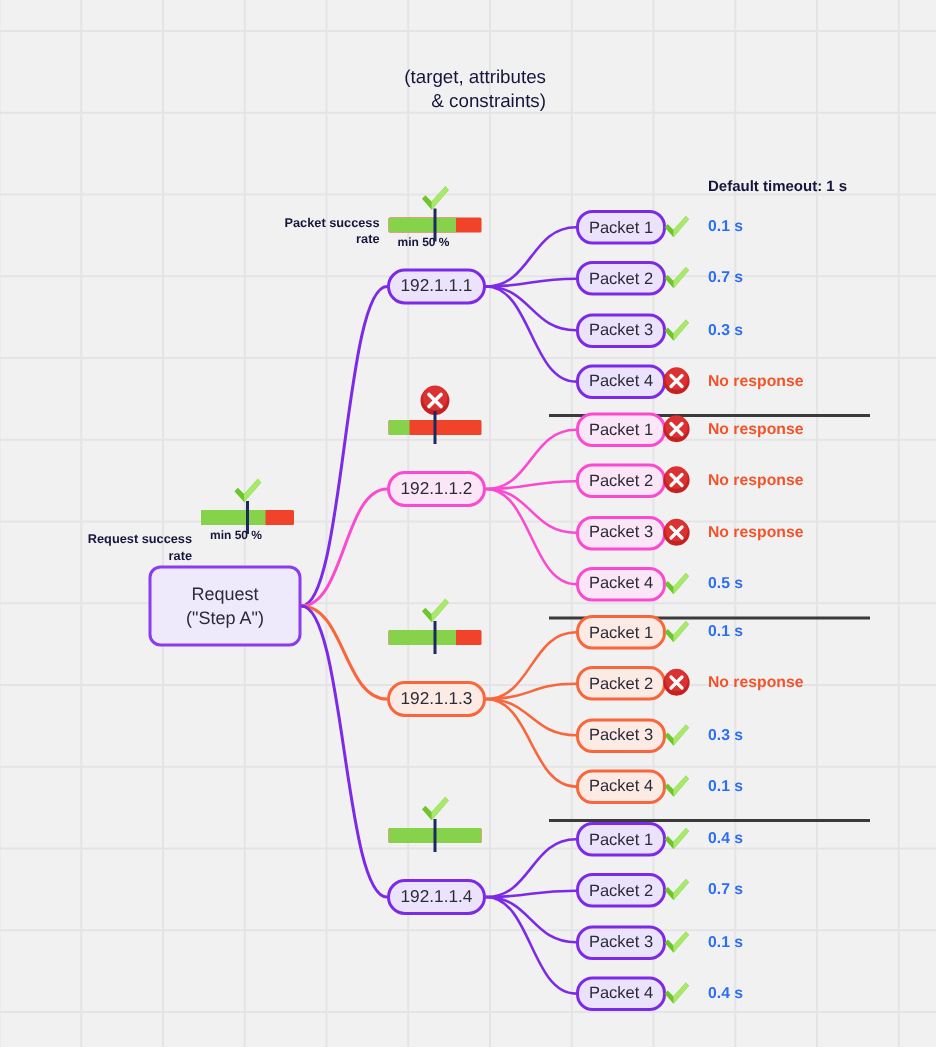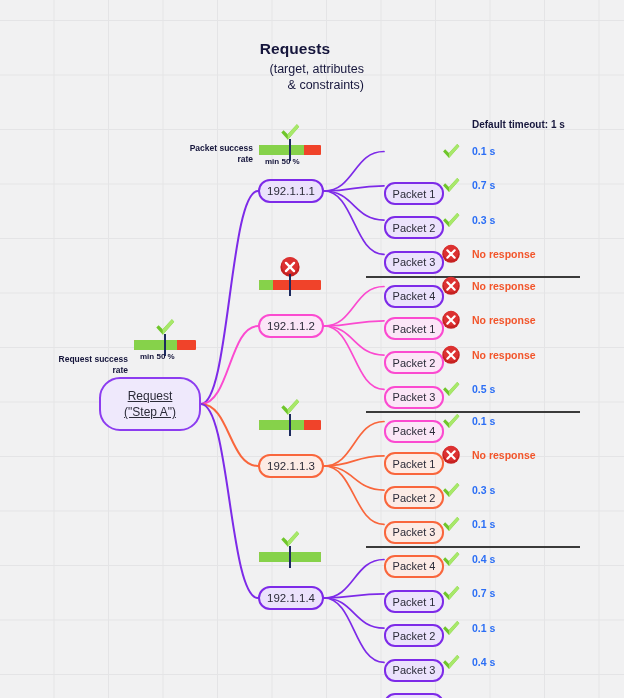--- a/index.html
+++ b/index.html
@@ -31,26 +31,26 @@
     display:flex;align-items:center;justify-content:center;
     text-align:center;
     color:#2b2b38;
     background:#ece4fb;
     border:2px solid #7b2ff2;
     border-radius:13px;
     font-size:11.5px;
     white-space:nowrap;
   }
   .node.req-root{
-    width:102px;height:54px;border-radius:21px;
+    width:102px;height:54px;border-radius:8px;
     background:#efe9fc;border:2.5px solid #8c3cf0;
-    font-size:12px;line-height:16px;text-decoration:underline;
+    font-size:12px;line-height:16px;
   }
   .node.target{width:66px;height:24px;font-size:11.5px;border-radius:12px;}
-  .node.packet{width:60px;height:23px;font-size:11px;border-radius:11px;margin-top:42px;}
+  .node.packet{width:60px;height:23px;font-size:11px;border-radius:11px;}
 
   .c-violet{border-color:#7d2ae8;background:#ebe2fc;}
   .c-magenta{border-color:#fb4ad0;background:#fbe6f7;}
   .c-orange{border-color:#f9663c;background:#fcebe5;}
 
   .status{position:absolute;width:20px;height:20px;}
   .check svg, .cross svg{display:block;width:20px;height:20px;}
 
   .rt{position:absolute;font-size:10.5px;font-weight:bold;color:#2b6ef5;white-space:nowrap;}
   .rt.fail{color:#f2542a;}
@@ -90,21 +90,20 @@
       <path d="M324,466 C354,466 354,524.4 384,524.4" fill="none" stroke="#f9663c" stroke-width="1.7" stroke-linecap="round"></path>
       <path d="M201,404 C229.5,404 229.5,598 258,598" fill="none" stroke="#7d2ae8" stroke-width="2" stroke-linecap="round"></path>
       <path d="M324,598 C354,598 354,559.5 384,559.5" fill="none" stroke="#7d2ae8" stroke-width="1.7" stroke-linecap="round"></path>
       <path d="M324,598 C354,598 354,593.8 384,593.8" fill="none" stroke="#7d2ae8" stroke-width="1.7" stroke-linecap="round"></path>
       <path d="M324,598 C354,598 354,628.1 384,628.1" fill="none" stroke="#7d2ae8" stroke-width="1.7" stroke-linecap="round"></path>
       <path d="M324,598 C354,598 354,662.4 384,662.4" fill="none" stroke="#7d2ae8" stroke-width="1.7" stroke-linecap="round"></path>
     </svg>
 
 
   <div class="hdr" style="left:226px;top:40px;width:138px;">
-    <div class="main">Requests</div>
     <div class="sub" style="white-space:pre-line;text-align:right;">(target, attributes
 &amp; constraints)</div>
   </div>
 
 
   <div class="timeout-note" style="left:472px;top:119px;">Default timeout: 1 s</div>
 
   <div id="dyn">
       <div class="node req-root" style="left: 99px; top: 377px;">
         <div>

